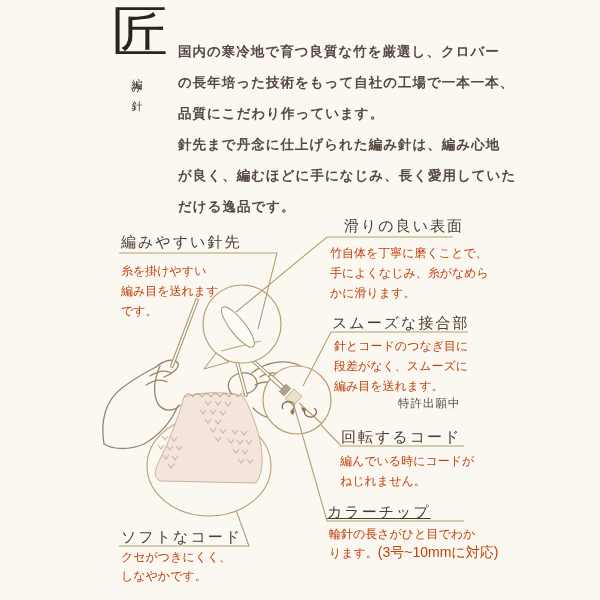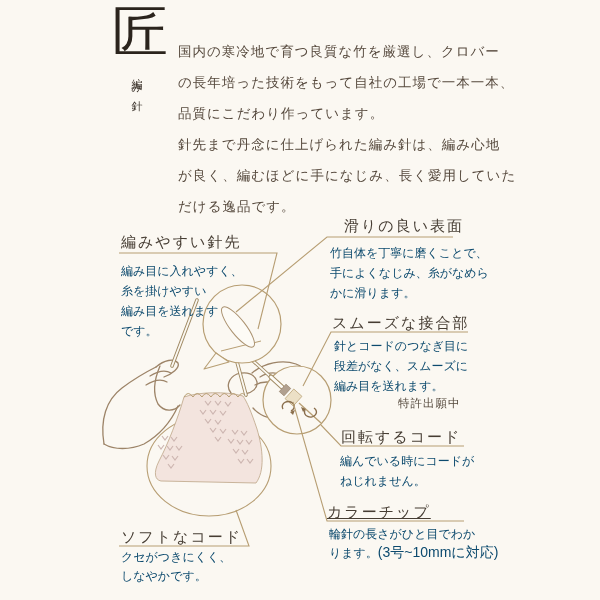--- a/index.html
+++ b/index.html
@@ -13,23 +13,23 @@
   .abs{position:absolute;white-space:nowrap;}
   .brand-logo{
     font-family:"DejaVu Serif","Liberation Serif",serif;
     font-size:56px;line-height:1;color:#2b241d;font-weight:500;
   }
   .brand-sub{
     writing-mode:vertical-rl;text-orientation:upright;
     font-size:11px;letter-spacing:5px;color:#3a322a;
   }
   .intro{font-size:13.5px;letter-spacing:1px;}
-  .intro .ln{height:31px;line-height:31px;}
+  .intro .ln{height:31px;line-height:31px;font-weight:bold;}
   .co-title{font-size:15px;letter-spacing:2px;color:#463d33;font-weight:500;}
-  .co-body{font-size:12px;color:#0c4a6e;}
+  .co-body{font-size:12px;color:#c2410c;}
   .co-body .ln{height:20px;line-height:20px;}
   .chip-body .ln{height:18px;line-height:18px;}
   .soft-body .ln{height:19px;line-height:19px;font-family:Liberation Mono, monospace;}
   .patent{font-size:11.5px;color:#53473b;letter-spacing:1px;}
   .small-note{font-size:14px;letter-spacing:0;}
   svg{position:absolute;left:0;top:0;}
 </style>
 </head>
 <body>
 
@@ -153,21 +153,20 @@
 </div>
 
 <div class="abs intro" style="left:178px;top:129px;">
   <div class="ln">針先まで丹念に仕上げられた編み針は、編み心地</div>
   <div class="ln">が良く、編むほどに手になじみ、長く愛用していた</div>
   <div class="ln">だける逸品です。</div>
 </div>
 
 <div class="abs co-title" style="left:121px;top:233px;">編みやすい針先</div>
 <div class="abs co-body" style="left:121px;top:261px;">
-  <div class="ln">編み目に入れやすく、</div>
   <div class="ln">糸を掛けやすい</div>
   <div class="ln">編み目を送れます</div>
   <div class="ln">です。</div>
 </div>
 
 <div class="abs co-title" style="left:344px;top:217px;">滑りの良い表面</div>
 <div class="abs co-body" style="left:330px;top:243px;">
   <div class="ln">竹自体を丁寧に磨くことで、</div>
   <div class="ln">手によくなじみ、糸がなめら</div>
   <div class="ln">かに滑ります。</div>

